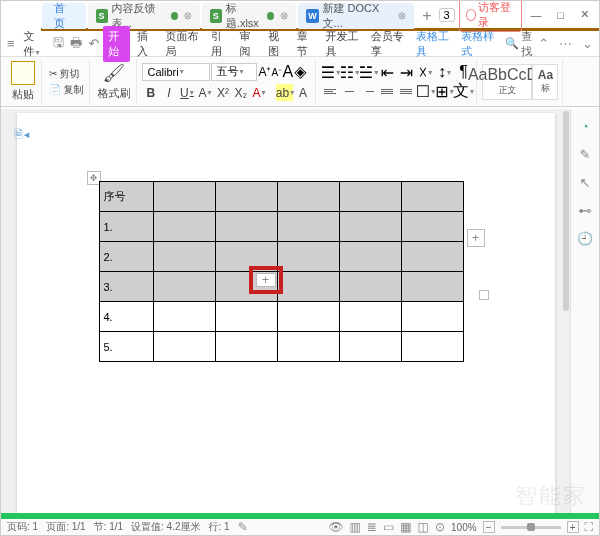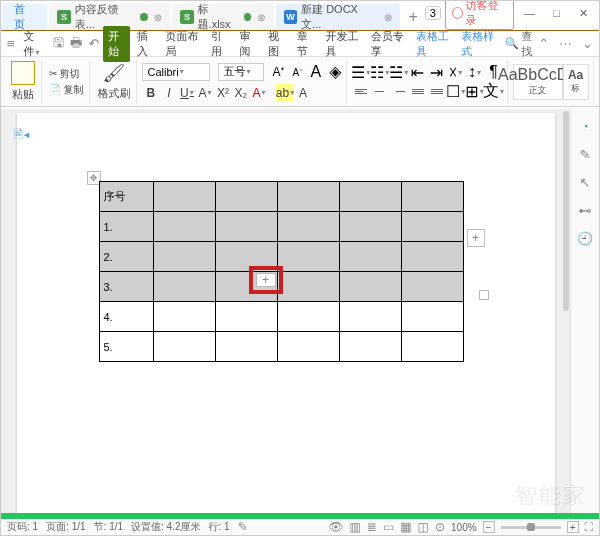--- a/index.html
+++ b/index.html
@@ -1,52 +1,52 @@
 <!DOCTYPE html>
 <html><head>
 <meta charset="utf-8">
 <style>
 * { margin: 0; padding: 0; box-sizing: border-box; font-family: "Microsoft YaHei", sans-serif; }
 body { width: 600px; height: 536px; background: #fff; border: 1px solid #ccc; overflow: hidden; position: relative; }
 
 
-.titlebar { height: 30px; display: flex; align-items: flex-end; background: #fff; border-bottom: 1px solid #a16207; }
+.titlebar { height: 30px; display: flex; align-items: center; background: #fff; border-bottom: 3px solid #a16207; margin-left: 40px; }
 .tab { display: flex; align-items: center; height: 26px; padding: 0 8px; margin: 2px 1px 0 1px; font-size: 11px; border-top-left-radius: 4px; border-top-right-radius: 4px; cursor: pointer; }
 .tab.home { background: #e7f3ff; color: #2e7cd6; padding: 0 12px; }
 .tab.doc { color: #555; background: #f5f5f5; }
 .tab .doc-icon { width: 14px; height: 14px; background: #4a9d4a; border-radius: 2px; margin-right: 4px; display: inline-flex; align-items: center; justify-content: center; color: #fff; font-size: 9px; font-weight: bold; }
 .tab .doc-icon.word { background: #2e7cd6; }
 .tab .close { margin-left: 6px; color: #999; font-size: 10px; }
 .tab .badge { width: 8px; height: 8px; border-radius: 50%; background: #4a9d4a; margin-left: 4px; }
 .tab.add { background: none; color: #888; font-size: 16px; padding: 0 6px; }
 .titlebar-right { margin-left: auto; display: flex; align-items: center; gap: 4px; padding-right: 4px; }
 .num-box { border: 1px solid #ccc; padding: 0 4px; font-size: 11px; border-radius: 3px; }
 .login-btn { border: 1px solid #e88; color: #e55; font-size: 11px; padding: 1px 6px; border-radius: 3px; display: flex; align-items: center; gap: 2px; }
 .login-btn::before { content: ""; width: 10px; height: 10px; border: 1px solid #e88; border-radius: 50%; }
 .win-btn { width: 24px; height: 20px; display: flex; align-items: center; justify-content: center; color: #666; font-size: 11px; cursor: pointer; }
 
 
 .menubar { height: 26px; display: flex; align-items: center; padding: 0 4px; border-bottom: 1px solid #e0e0e0; font-size: 11px; gap: 2px; }
 .menubar .menu-item { padding: 3px 5px; color: #444; cursor: pointer; }
-.menubar .menu-item.active { background: #4d7c0f; color: #fff; border-radius: 2px; }
+.menubar .menu-item.active { background: #d946ef; color: #fff; border-radius: 2px; }
 .menubar .menu-item.blue { color: #3a8ee6; }
 .menubar .search { margin-left: 4px; display: flex; align-items: center; gap: 2px; color: #666; }
 .menubar .right-icons { margin-left: auto; display: flex; gap: 6px; color: #888; }
 .mb-icon { color: #888; font-size: 13px; padding: 0 2px; }
 
 
 .ribbon { height: 50px; display: flex; align-items: center; padding: 2px 4px; border-bottom: 1px solid #d0d0d0; background: #fbfbfb; gap: 1px; }
 .rib-group { display: flex; flex-direction: column; align-items: center; padding: 0 4px; border-right: 1px solid #e8e8e8; height: 46px; justify-content: center; }
 .rib-btn { display: flex; align-items: center; font-size: 11px; color: #444; gap: 2px; padding: 1px 2px; cursor: pointer; }
 .rib-btn.small { font-size: 10px; }
 .paste-icon { width: 24px; height: 24px; border: 1px solid #c90; background: #ffe; }
 .font-select { border: 1px solid #ccc; padding: 1px 4px; font-size: 11px; height: 18px; display: flex; align-items: center; background: #fff; }
 .font-select.name { width: 68px; }
 .font-select.size { width: 46px; }
-.font-row { display: flex; gap: 8px; align-items: center; }
+.font-row { display: flex; gap: 1px; align-items: center; }
 .font-btns { display: flex; gap: 1px; align-items: center; }
 .font-btns .fb { width: 17px; height: 17px; display: flex; align-items: center; justify-content: center; font-size: 12px; color: #444; cursor: pointer; border: 1px solid transparent; }
 .fb.bold { font-weight: bold; }
 .fb.italic { font-style: italic; }
 .fb.underline { text-decoration: underline; }
 .arrow-d { font-size: 8px; color: #888; margin-left: 1px; }
 .align-row { display: flex; gap: 1px; }
 .align-btn { width: 18px; height: 16px; display: flex; align-items: center; justify-content: center; cursor: pointer; }
 .align-lines { width: 12px; display: flex; flex-direction: column; gap: 1px; }
 .align-lines span { height: 1px; background: #666; }

